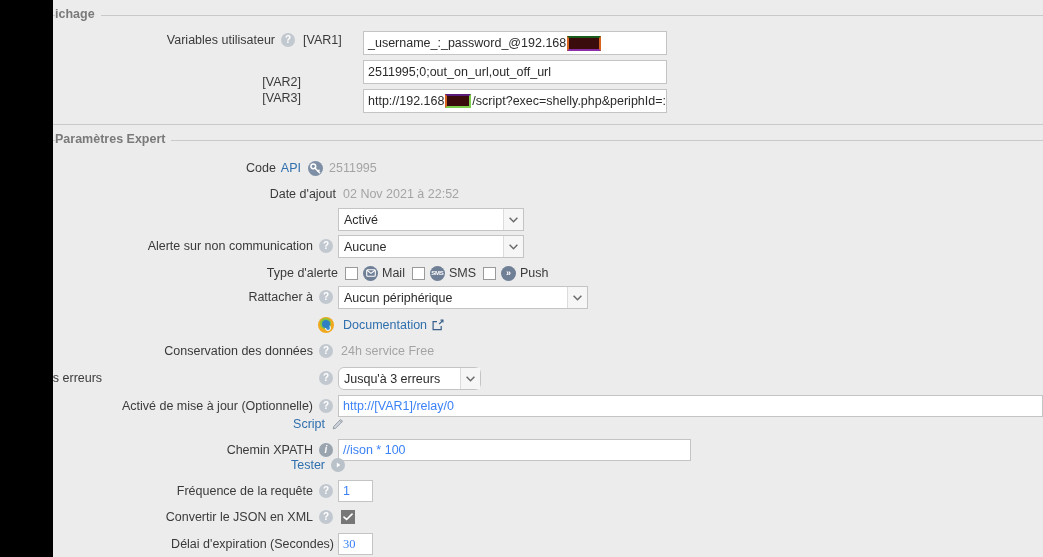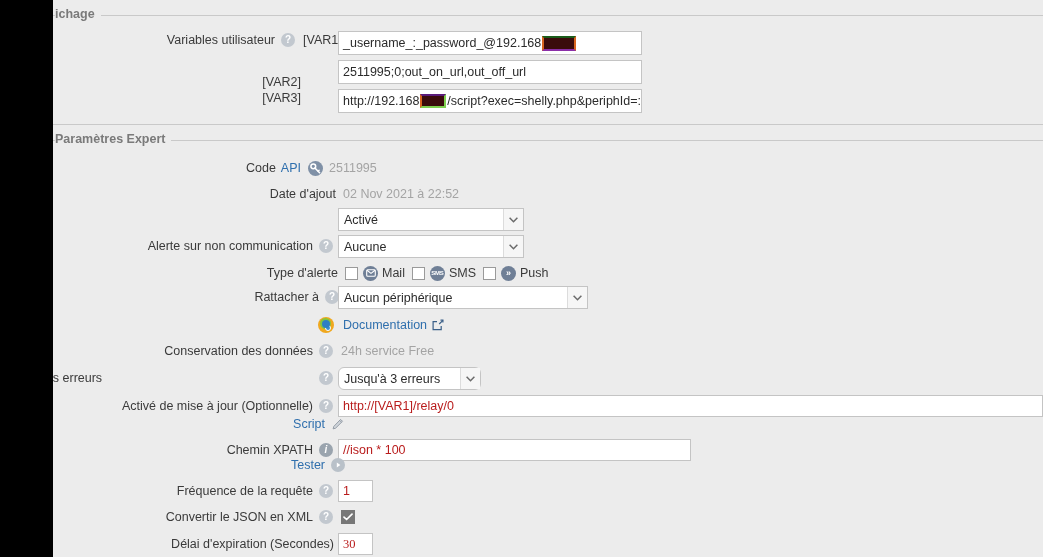--- a/index.html
+++ b/index.html
@@ -42,21 +42,21 @@
     font-size: 12.5px; color: #3a3a3a; text-align: left;
     line-height: 16px;
   }
   .val-muted { color: #a4a4a4; font-size: 12.5px; }
 
   .varlabel { font-size: 12.5px; color: #3a3a3a; }
 
   
   input.txt {
     font-family: "Liberation Sans", sans-serif;
-    font-size: 12.5px; color: #b91c1c;
+    font-size: 12.5px; color: #3b82f6;
     background: #ffffff;
     border: 1px solid #c4c4c4;
     height: 22px; padding: 1px 4px;
     outline: none;
   }
 
   select.sel {
     font-family: "Liberation Sans", sans-serif;
     font-size: 12.5px; color: #2b2b2b;
     background: #ffffff;
@@ -175,20 +175,21 @@
     border-top: 2px solid #5a1a7a; border-bottom: 2px solid #7fcf4f;
   }
   .field-box {
     position: absolute;
     background: #ffffff; border: 1px solid #c4c4c4;
     overflow: hidden;
     display: flex; align-items: center;
     padding-left: 4px;
     font-size: 12.5px; color: #2b2b2b;
     white-space: nowrap;
+    margin-left: 25px;
   }
 </style>
 </head>
 <body>
 
 <div id="root">
 
   <div class="section" style="top:8px;">
     <div class="legend-row">
       <div class="legend-line"></div>
@@ -294,21 +295,21 @@
       <span class="cb" style="margin-left:7px;"></span>
       <span class="ico-sms" style="margin-left:5px;">SMS</span>
       <span class="lbl" style="margin-left:4px;">SMS</span>
       <span class="cb" style="margin-left:7px;"></span>
       <span class="ico-push" style="margin-left:5px;">»</span>
       <span class="lbl" style="margin-left:4px;">Push</span>
     </span>
   </div>
 
   <div class="row" style="top:289px; left:0; width:1043px;">
-    <div style="width:313px; text-align:right;margin-left:6px;" class="lbl">Rattacher à</div>
+    <div style="width:313px; text-align:right;" class="lbl">Rattacher à</div>
     <span class="ico-help" style="margin-left:6px;">?</span>
   </div>
   <div class="selwrap" style="position:absolute; left:338px; top:286px;">
     <select class="sel" style="width:250px;">
       <option>Aucun périphérique</option>
     </select>
     <span class="arrow">
       <svg width="9" height="6" viewBox="0 0 9 6">
           <path d="M0.6 0.8 L4.5 4.8 L8.4 0.8" fill="none" stroke="#6b6b6b" stroke-width="1.5"></path>
         </svg>

